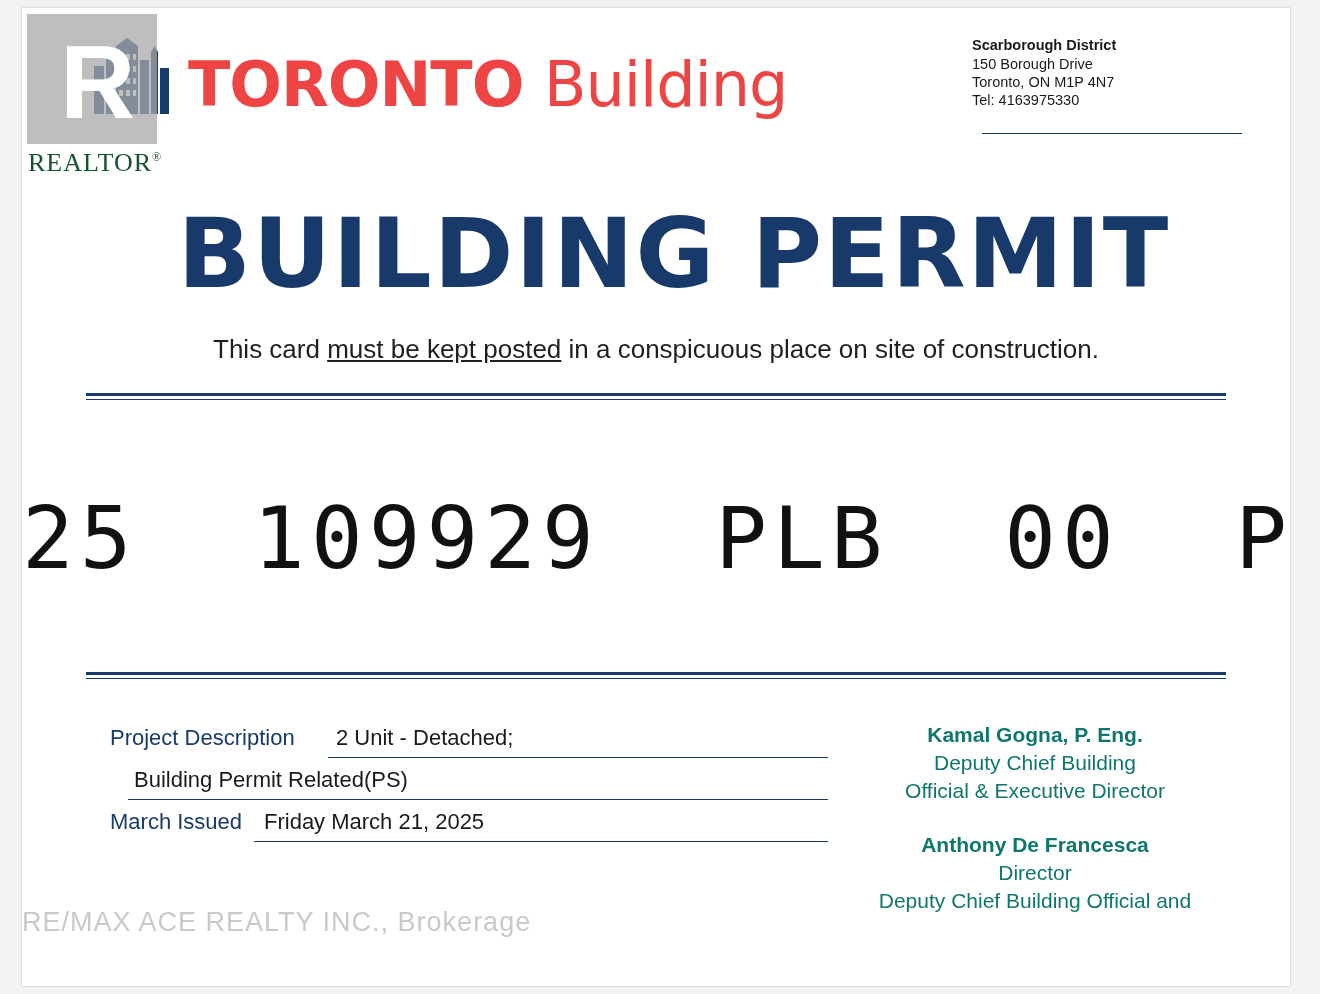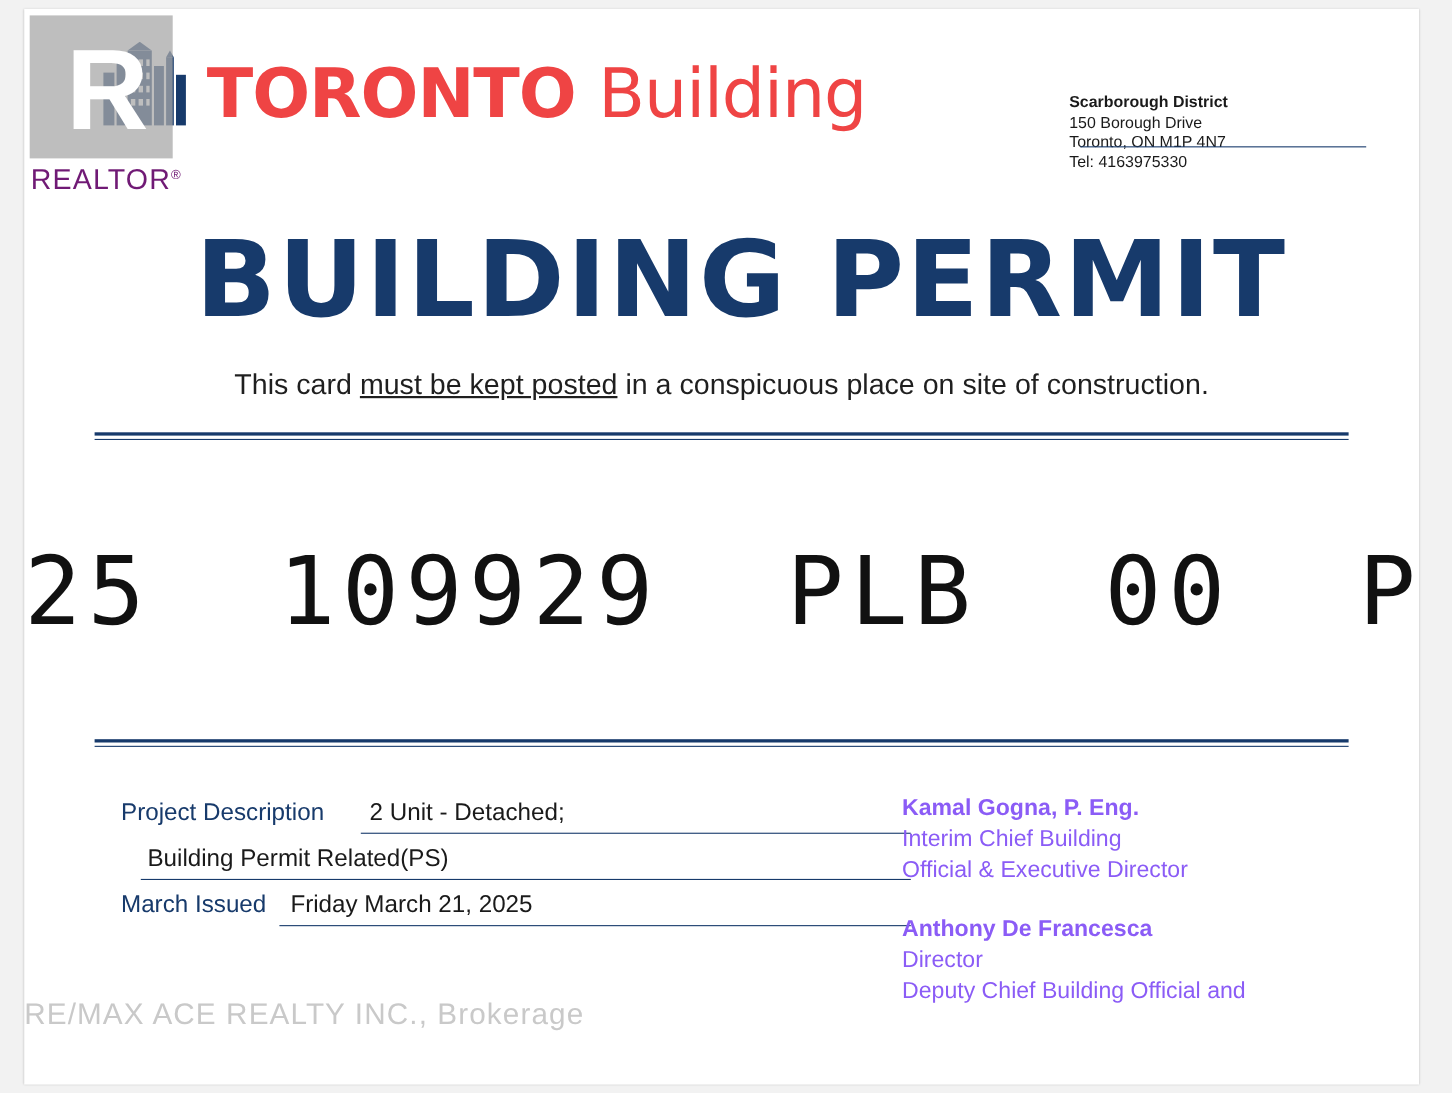--- a/index.html
+++ b/index.html
@@ -62,21 +62,20 @@
   .district {
     position: absolute;
     right: 48px;
     top: 28px;
     width: 270px;
     text-align: left;
     color: #1a1a1a;
     font-size: 14.5px;
     line-height: 18px;
     font-family: "Liberation Sans", sans-serif;
-    margin-top: 48px;
   }
   .district .d-name {
     font-weight: bold;
     font-size: 14.5px;
     margin-bottom: 1px;
   }
   .header-rule {
     position: absolute;
     left: 960px;
     right: 48px;
@@ -177,22 +176,22 @@
   .row-project2 .field-value { left: 46px; }
   .row-project2 .field-line { left: 40px; }
   .row-date .field-value { left: 176px; }
   .row-date .field-line { left: 166px; }
 
   .signatures {
     position: absolute;
     right: 40px;
     top: 0;
     width: 430px;
-    text-align: left;
-    color: #8b5cf6;
+    text-align: center;
+    color: #0f766e;
     font-family: "Liberation Sans", sans-serif;
   }
   .sig-name {
     font-size: 21px;
     font-weight: bold;
     line-height: 28px;
   }
   .sig-title {
     font-size: 21px;
     line-height: 28px;
@@ -226,22 +225,22 @@
     font-weight: bold;
     color: #ffffff;
     font-family: "Liberation Sans", sans-serif;
   }
   .realtor-text {
     position: absolute;
     left: 6px;
     top: 140px;
     font-size: 26px;
     letter-spacing: 1px;
-    color: #701a75;
-    font-family: Liberation Sans, sans-serif;
+    color: #14532d;
+    font-family: Liberation Serif, serif;
   }
   .realtor-text sup {
     font-size: 12px;
   }
   .brokerage-wm {
     position: absolute;
     left: 0;
     right: 0;
     bottom: 48px;
     font-size: 27px;
@@ -333,21 +332,21 @@
         <div class="field-row row-date">
           <span class="field-label">March Issued</span>
           <span class="field-value">Friday March 21, 2025</span>
           <span class="field-line"></span>
         </div>
 
       </div>
 
       <div class="signatures">
         <div class="sig-name">Kamal Gogna, P. Eng.</div>
-        <div class="sig-title">Interim Chief Building</div>
+        <div class="sig-title">Deputy Chief Building</div>
         <div class="sig-title">Official &amp; Executive Director</div>
         <div class="sig-gap"></div>
         <div class="sig-name">Anthony De Francesca</div>
         <div class="sig-title">Director</div>
         <div class="sig-title">Deputy Chief Building Official and</div>
       </div>
     </div>
 
     <div class="realtor-wm">
       <div class="realtor-box"></div>

